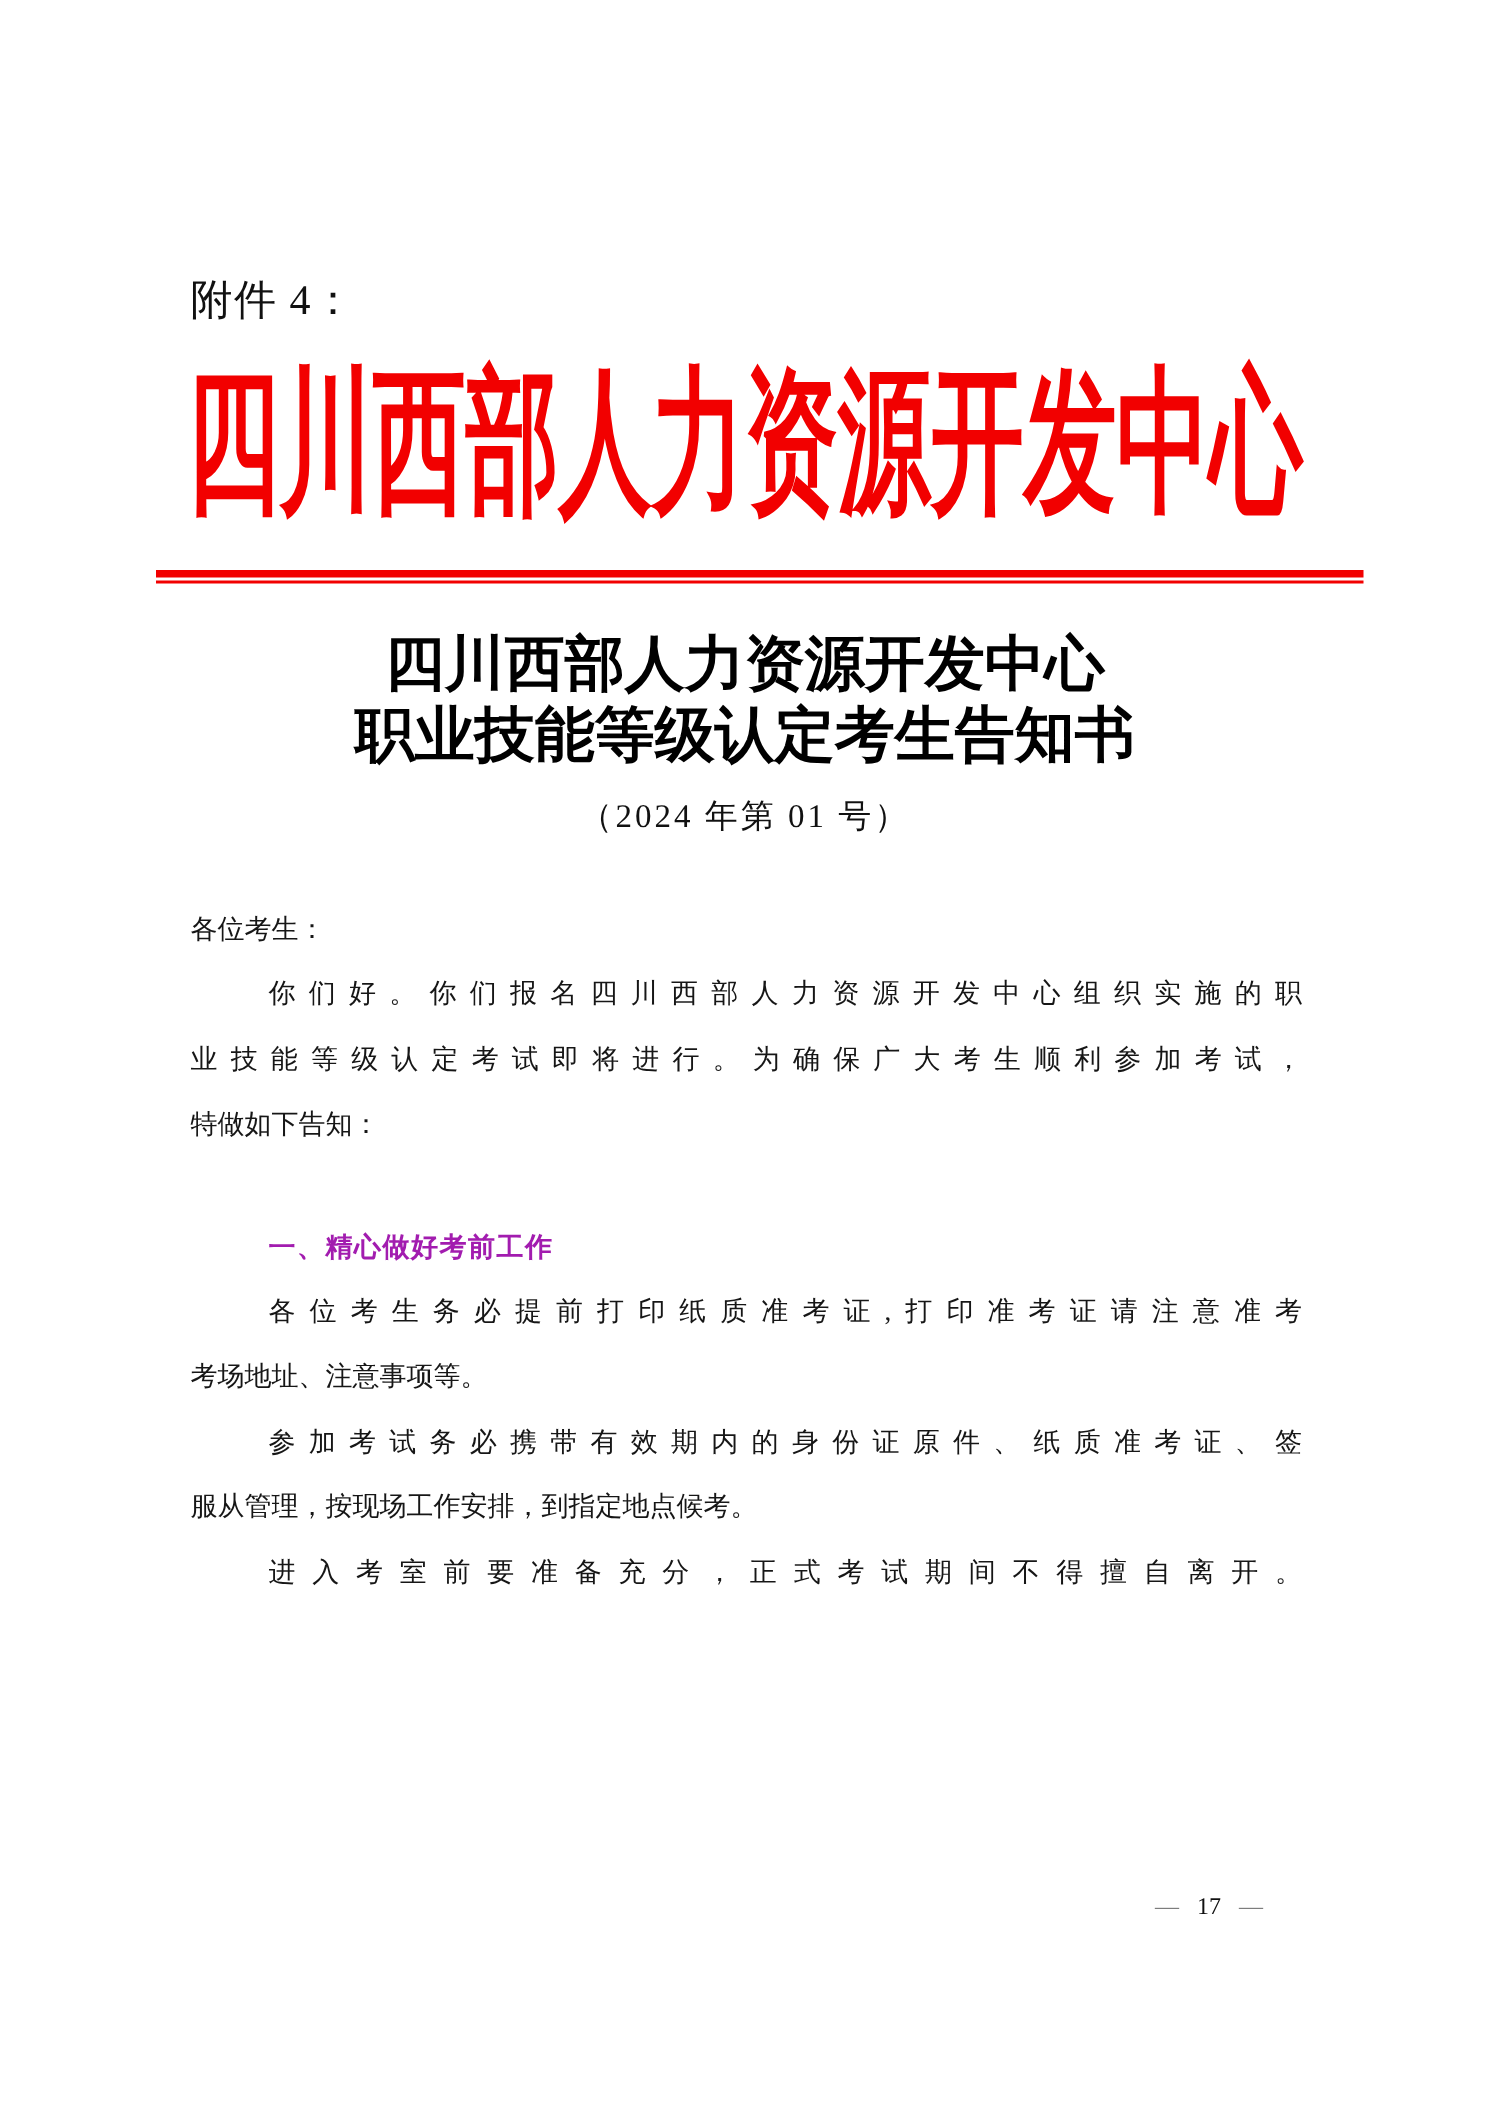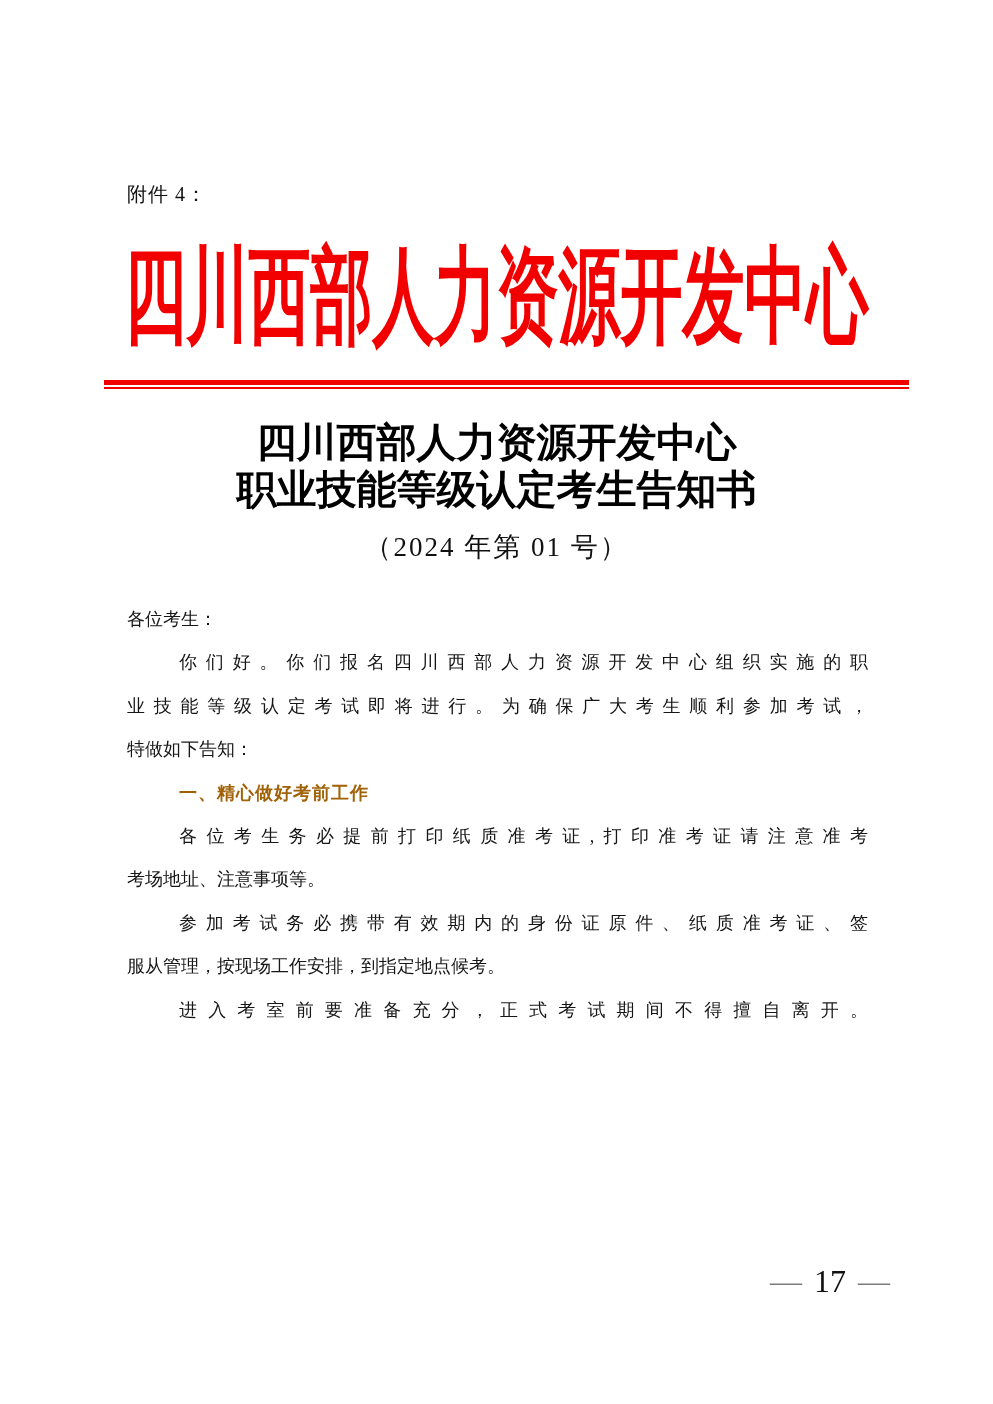--- a/index.html
+++ b/index.html
@@ -15,21 +15,21 @@
     overflow: hidden;
     font-family: "Liberation Serif", "DejaVu Serif", serif;
     color: #111111;
   }
 
   
   .attachment-label {
     position: absolute;
     left: 127px;
     top: 181px;
-    font-size: 20px;
+    font-size: 28px;
     letter-spacing: 1px;
     color: #111111;
   }
 
   
   .masthead {
     position: absolute;
     left: 0;
     top: 266px;
     width: 100%;
@@ -72,21 +72,21 @@
     color: #000000;
     letter-spacing: 0px;
   }
 
   .doc-number {
     position: absolute;
     left: 0;
     top: 529px;
     width: 100%;
     text-align: center;
-    font-size: 27px;
+    font-size: 22px;
     letter-spacing: 2px;
     color: #111111;
   }
 
   
   .body-lines {
     position: absolute;
     left: 127px;
     top: 598px;
     width: 741px;
@@ -104,31 +104,32 @@
     text-align: justify;
     text-align-last: justify;
   }
   .body-line.indent {
     padding-left: 52px;
   }
   .body-line.heading {
     font-family: "Liberation Sans", "DejaVu Sans", sans-serif;
     font-weight: bold;
     letter-spacing: 1px;
-    color: #a16207;
+    color: #a21caf;
+    margin-top: 38px;
   }
 
   
   .page-number {
     position: absolute;
     top: 1263px;
     left: 758px;
     width: 110px;
     text-align: left;
-    font-size: 32px;
+    font-size: 16px;
     color: #111111;
     white-space: nowrap;
   }
   .page-number .dash {
     color: #7d7d7d;
     margin: 0 12px;
   }
 </style>
 </head>
 <body>

